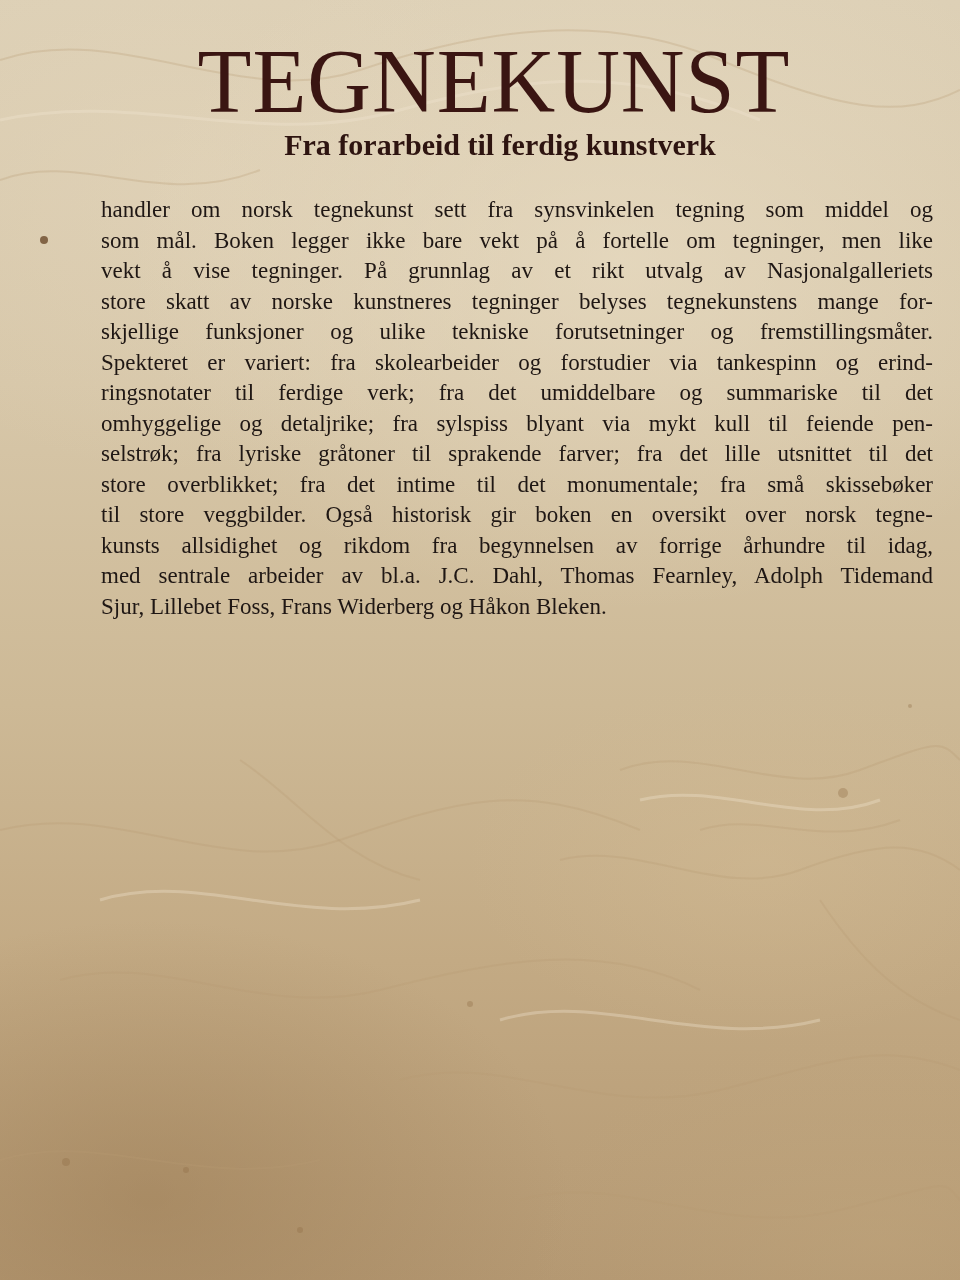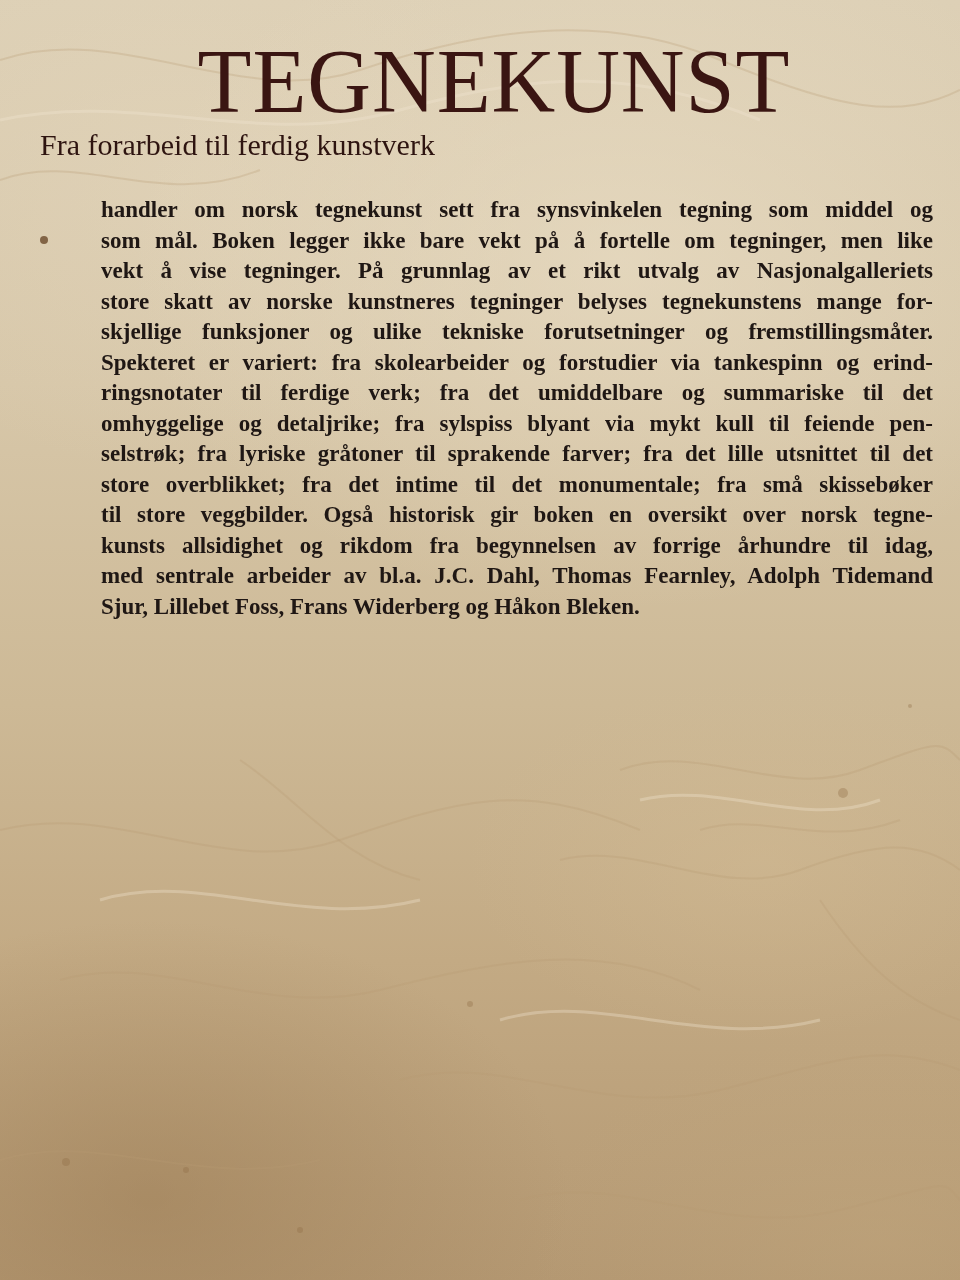--- a/index.html
+++ b/index.html
@@ -43,37 +43,37 @@
       letter-spacing: 1px;
       margin: 0;
       font-weight: normal;
       transform: scaleX(0.98);
     }
     .subtitle {
       position: absolute;
       left: 0;
       right: 0;
       top: 126px;
+      text-align: center;
       font-size: 30px;
       line-height: 38px;
       color: #2e1410;
-      font-weight: normal;
+      font-weight: bold;
       margin: 0;
       padding-left: 12px;
     }
     .body-text {
       position: absolute;
       left: 73px;
       top: 195px;
       width: 832px;
       color: #1f1714;
       font-size: 23px;
       line-height: 30.5px;
       margin: 0;
-      font-weight: bold;
     }
     .body-text .line {
       display: block;
       white-space: nowrap;
       text-align: justify;
       text-align-last: justify;
       height: 30.5px;
     }
     .body-text .line.last {
       text-align-last: left;

